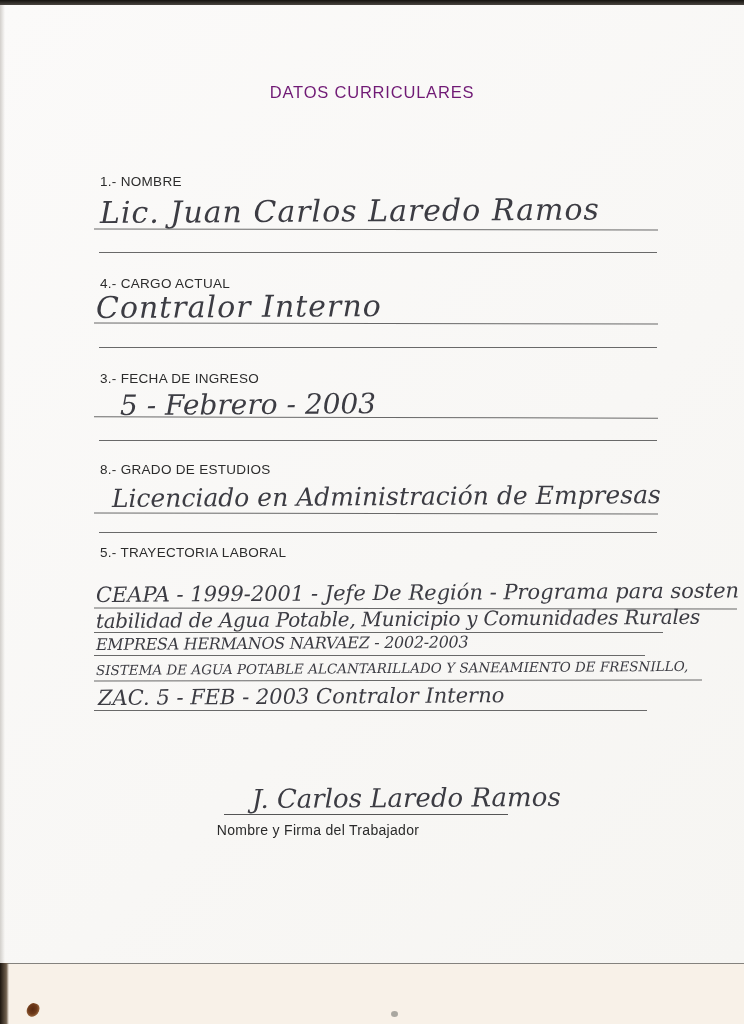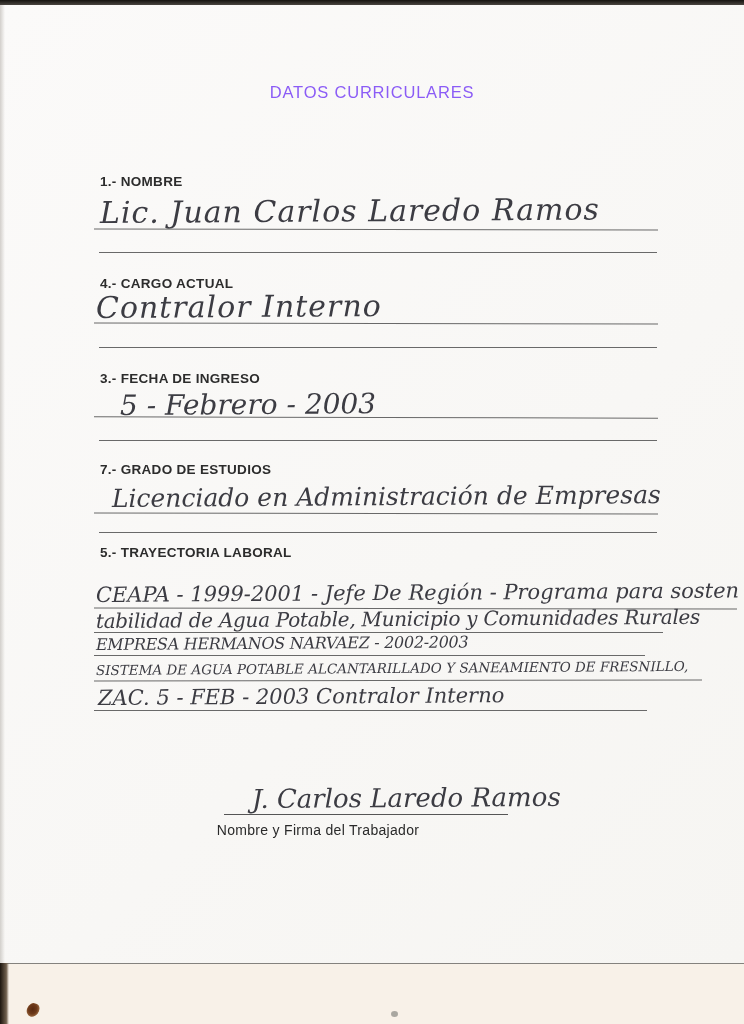--- a/index.html
+++ b/index.html
@@ -40,25 +40,25 @@
     transform: rotate(20deg);
   }
   .speck-gray {
     position: absolute; left: 391px; top: 1011px; width: 7px; height: 6px;
     background: #8f8d88; border-radius: 50%; opacity: .75;
   }
   
   .title {
     position: absolute; top: 83px; left: 0; width: 744px;
     text-align: center;
-    font-size: 16.5px; letter-spacing: 0.8px; color: #8b5cf6;
+    font-size: 16.5px; letter-spacing: 0.8px; color: #701a75;
   }
   .flabel {
     position: absolute; left: 100px;
-    font-size: 13.5px; letter-spacing: 0.3px; color: #2c2c2c; font-weight: bold;
+    font-size: 13.5px; letter-spacing: 0.3px; color: #2c2c2c;
   }
   .lbl-1 { top: 174px; }
   .lbl-2 { top: 276px; }
   .lbl-3 { top: 371px; }
   .lbl-4 { top: 462px; }
   .lbl-5 { top: 545px; }
   .caption {
     position: absolute; top: 822px; left: 0; width: 636px;
     text-align: center; font-size: 14px; color: #2a2a2a; letter-spacing: 0.3px;
   }
@@ -117,21 +117,21 @@
 <div class="flabel lbl-2">4.- CARGO ACTUAL</div>
 <div class="hand hv-2">Contralor Interno</div>
 <div class="rule r2a"></div>
 <div class="rule r2b"></div>
 
 <div class="flabel lbl-3">3.- FECHA DE INGRESO</div>
 <div class="hand hv-3">5 - Febrero - 2003</div>
 <div class="rule r3a"></div>
 <div class="rule r3b"></div>
 
-<div class="flabel lbl-4">7.- GRADO DE ESTUDIOS</div>
+<div class="flabel lbl-4">8.- GRADO DE ESTUDIOS</div>
 <div class="hand hv-4">Licenciado en Administración de Empresas</div>
 <div class="rule r4a"></div>
 <div class="rule r4b"></div>
 
 <div class="flabel lbl-5">5.- TRAYECTORIA LABORAL</div>
 <div class="hand ht-1">CEAPA - 1999-2001 - Jefe De Región - Programa para sosten</div>
 <div class="rule r5a"></div>
 <div class="hand ht-2">tabilidad de Agua Potable, Municipio y Comunidades Rurales</div>
 <div class="rule r5b"></div>
 <div class="hand ht-3">EMPRESA HERMANOS NARVAEZ - 2002-2003</div>

